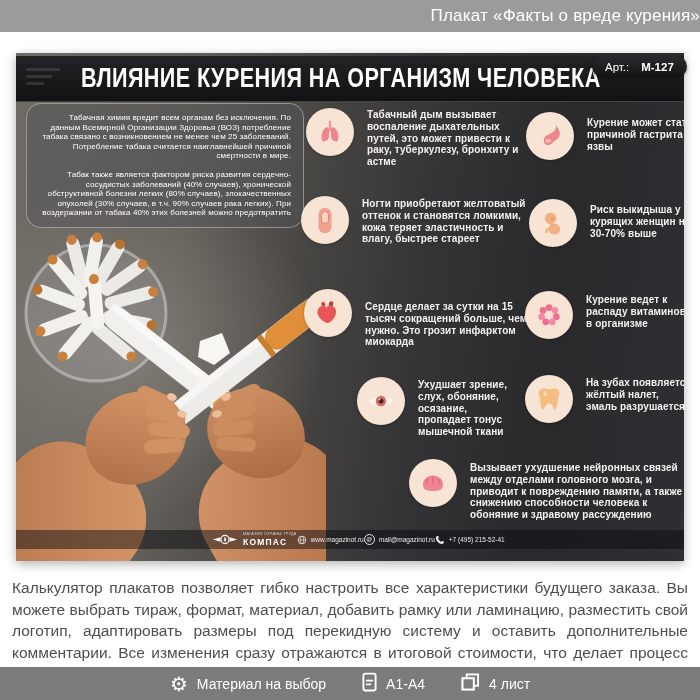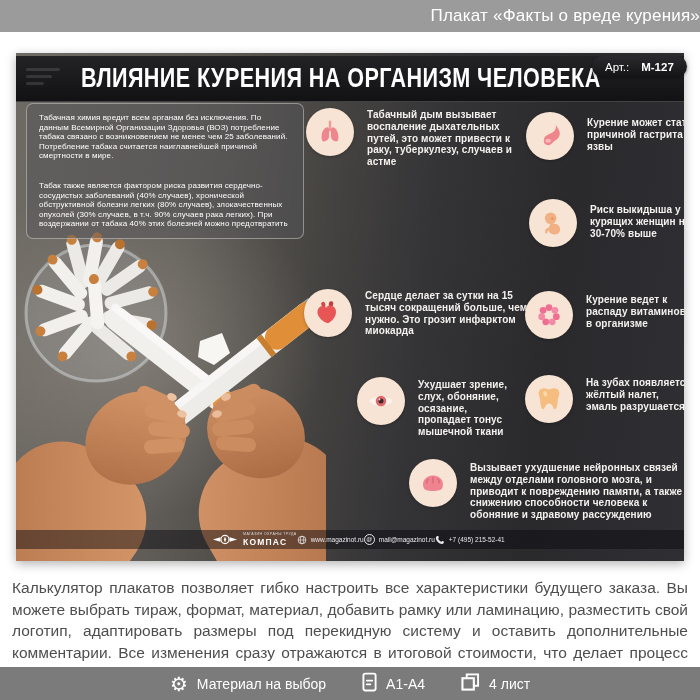--- a/index.html
+++ b/index.html
@@ -22,38 +22,38 @@
              background:linear-gradient(#232325,#121214);
              border-bottom:1px solid rgba(255,255,255,.14);
              display:flex;align-items:center;justify-content:flex-start;}
   .ptitlebar .txt{font-size:27px;font-weight:800;color:#fff;letter-spacing:.5px;
                   transform:scaleX(.8);white-space:nowrap;}
   .tline{position:absolute;background:rgba(255,255,255,.12);height:2.5px;border-radius:2px;}
   .tl1{left:10px;top:12px;width:34px}.tl2{left:10px;top:19px;width:26px}.tl3{left:10px;top:26px;width:18px}
 
   .intro{position:absolute;left:10px;top:50px;width:278px;box-sizing:border-box;
          padding:9px 12px;background:rgba(84,84,88,.45);
-         border:1px solid rgba(255,255,255,.38);border-radius:7px;
-         color:#ffffff;font-size:8px;line-height:1.2;font-weight:500;letter-spacing:.1px;}
+         border:1px solid rgba(255,255,255,.38);border-radius:15px;
+         color:#ffffff;font-size:8px;line-height:1.2;font-weight:500;letter-spacing:.1px;text-align:right;}
   .intro p{margin:0}
-  .intro p + p{margin-top:20px}
+  .intro p + p{margin-top:9px}
 
   .photo{position:absolute;}
 
   
   .fact{position:absolute;display:flex;gap:13px;}
   .fact .circ{width:48px;height:48px;border-radius:50%;background:#f7e4d5;flex:0 0 auto;
               display:flex;align-items:center;justify-content:center;
               box-shadow:0 1px 3px rgba(0,0,0,.25);}
   .fact .t{font-size:10px;font-weight:600;color:#f4f1ee;line-height:1.18;letter-spacing:.1px;}
   .f1{left:290px;top:55px}.f1 .t{width:164px;margin-top:1px}
   .f2{left:510px;top:59px}.f2 .t{width:106px;margin-top:5px}
   .f3{left:285px;top:143px}.f3 .t{width:172px;margin-top:2px}
   .f4{left:513px;top:146px}.f4 .t{width:106px;margin-top:5px}
-  .f5{left:288px;top:236px}.f5 .t{width:166px;margin-top:1px}
+  .f5{left:288px;top:236px}.f5 .t{width:166px;margin-top:12px}
   .f6{left:509px;top:238px}.f6 .t{width:104px;margin-top:3px}
   .f7{left:341px;top:324px}.f7 .t{width:96px;margin-top:2px}
   .f8{left:509px;top:322px}.f8 .t{width:106px;margin-top:2px}
   .f9{left:393px;top:406px}.f9 .t{width:220px;margin-top:3px}
 
   
   .pfooter{position:absolute;left:0;right:0;top:477px;height:19px;background:rgba(8,8,14,.48);
            display:flex;align-items:center;padding-left:196px;box-sizing:border-box;}
   .brand{display:flex;align-items:center;gap:5px;}
   .brand .names{display:flex;flex-direction:column;line-height:1;}
@@ -210,33 +210,42 @@
     </div>
 
     <div class="fact f1">
       <span class="circ">
         <svg width="30" height="30" viewBox="0 0 32 32">
           <path d="M16 5v9" stroke="#ef9a9b" stroke-width="2.6" stroke-linecap="round" fill="none"></path>
           <path d="M13 11c-1.8 0-6 3.4-6 10.5 0 3 .8 4.5 2.6 4.5 2.4 0 5.4-2.3 5.4-5.8v-6.4c0-1.6-.8-2.8-2-2.8z" fill="#f0868d"></path>
           <path d="M19 11c1.8 0 6 3.4 6 10.5 0 3-.8 4.5-2.6 4.5-2.4 0-5.4-2.3-5.4-5.8v-6.4c0-1.6.8-2.8 2-2.8z" fill="#f0868d"></path>
         </svg>
       </span>
-      <span class="t">Табачный дым вызывает воспаление дыхательных путей, это может привести к раку, туберкулезу, случаев и астме</span>
+      <span class="t">Табачный дым вызывает воспаление дыхательных путей, это может привести к раку, туберкулезу, бронхиту и астме</span>
     </div>
 
     <div class="fact f2">
       <span class="circ">
         <svg width="30" height="30" viewBox="0 0 32 32">
           <path d="M22 4c1 3 0 6-3 8-4 2.6-9 3.4-9.6 8-.5 3.6 2 6 5 5.8 3.4-.2 4-3 7.6-5.2 3.6-2.2 5.4-6.2 4-9.8C24.7 7.5 22 4 22 4z" fill="#f0868d"></path>
           <ellipse cx="14" cy="21" rx="3" ry="2" fill="#f6b9bb"></ellipse>
         </svg>
       </span>
       <span class="t">Курение может стать причиной гастрита и язвы</span>
     </div>
 
+    <div class="fact f3">
+      <span class="circ">
+        <svg width="30" height="30" viewBox="0 0 32 32">
+          <rect x="9" y="3" width="14" height="27" rx="7" fill="#f2a18e"></rect>
+          <rect x="12.2" y="7" width="7.6" height="12.5" rx="3.4" fill="#f8d2c4" stroke="#d8836f" stroke-width="1"></rect>
+        </svg>
+      </span>
+      <span class="t">Ногти приобретают желтоватый оттенок и становятся ломкими, кожа теряет эластичность и влагу, быстрее стареет</span>
+    </div>
 
     <div class="fact f4">
       <span class="circ">
         <svg width="30" height="30" viewBox="0 0 32 32">
           <circle cx="13.5" cy="11" r="6.2" fill="#f2b184"></circle>
           <path d="M13 17c6.5-1.5 11 1.8 10.6 6.4-.3 3.4-3.8 5.6-7.6 4.6-3.4-.9-5.3-3.4-5-6z" fill="#f2b184"></path>
           <path d="M12 22c-2 .5-3.6 2-3.2 4" stroke="#f2b184" stroke-width="2.4" fill="none" stroke-linecap="round"></path>
           <circle cx="15.4" cy="11.4" r="1.5" fill="#e09763"></circle>
         </svg>
       </span>

